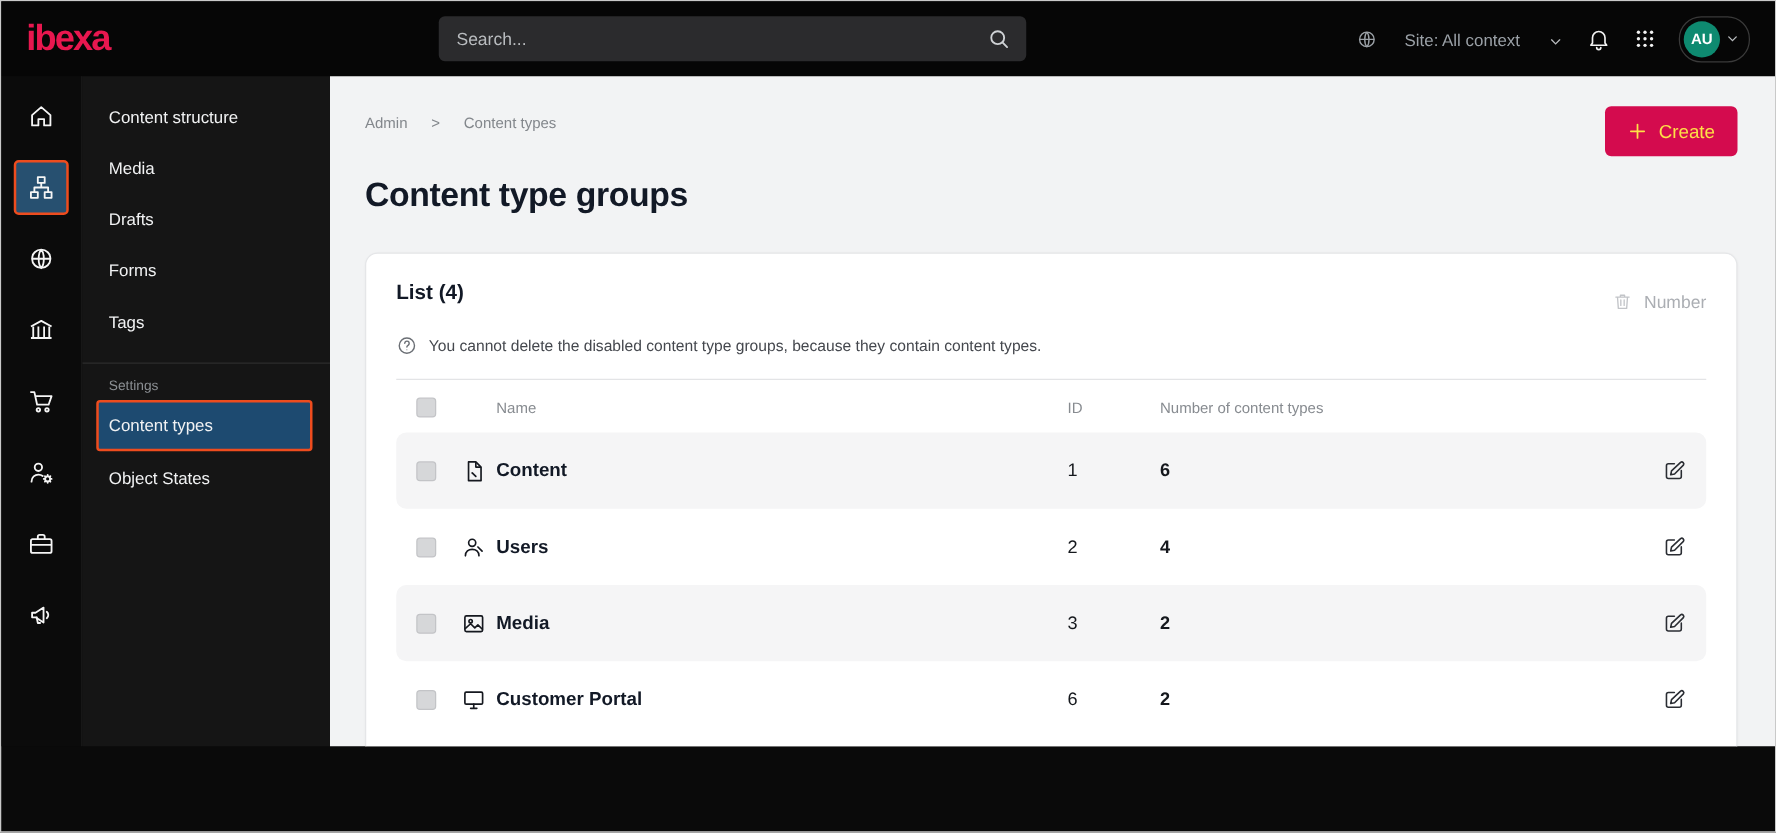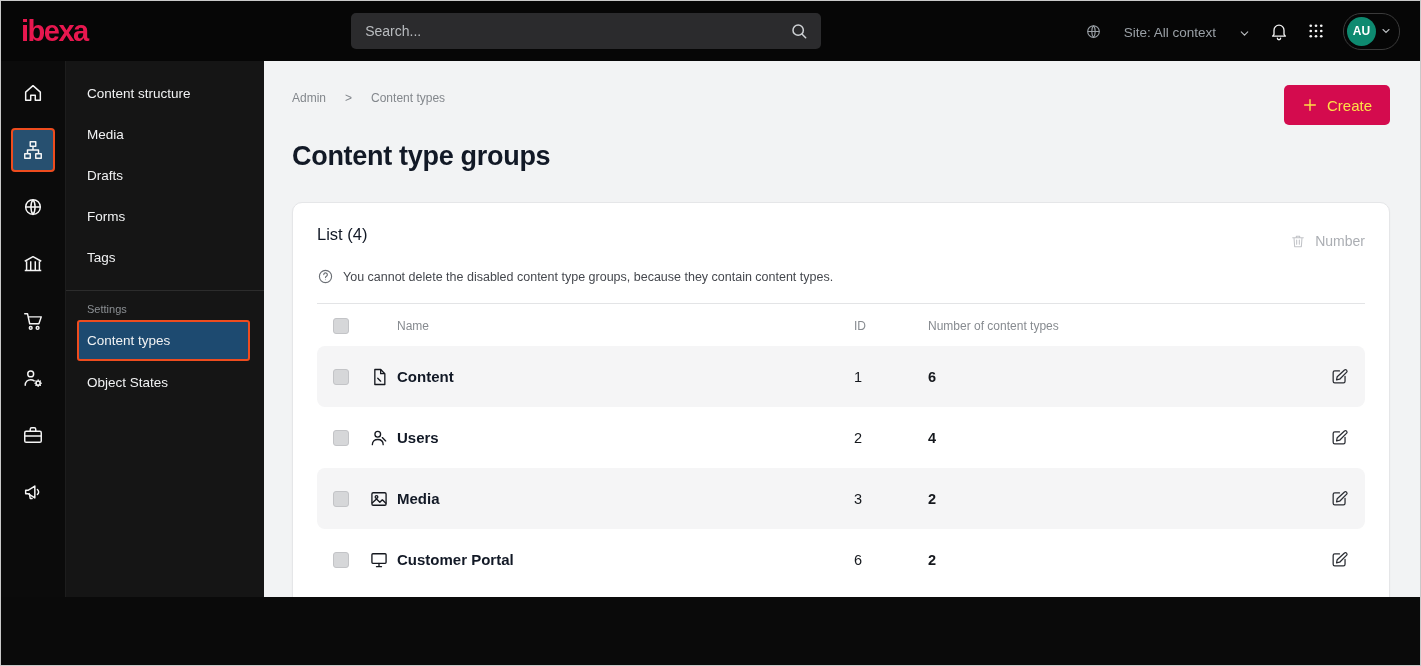--- a/index.html
+++ b/index.html
@@ -48,21 +48,21 @@
   .breadcrumb{font-size:12px;color:#83878c;margin-top:6px;display:flex;gap:19px;align-items:center}
   .breadcrumb .link{cursor:pointer}
   .btn-create{height:40px;background:#d40b4e;color:#fde047;border:none;border-radius:5px;
     font-size:15px;font-weight:400;padding:0 18px;display:flex;align-items:center;gap:9px;
     cursor:pointer;font-family:"Liberation Sans",sans-serif}
   .page-title{margin-top:16px;font-size:27px;font-weight:700;color:#121926;letter-spacing:-.3px}
   
   .card{margin-top:30px;background:#fff;border:1px solid #e5e6e8;border-radius:10px;
     padding:22px 24px 30px;height:431px;box-shadow:0 1px 2px rgba(20,25,35,.04)}
   .card-head{display:flex;justify-content:space-between;align-items:flex-start}
-  .list-title{font-size:16.5px;font-weight:400;color:#121926}
+  .list-title{font-size:16.5px;font-weight:700;color:#121926}
   .hint{display:flex;align-items:center;gap:9px;margin-top:24px;color:#45484e;font-size:12.5px}
   .hint .q{color:#6b6f75;display:flex}
   .btn-delete{display:flex;align-items:center;gap:9px;background:none;border:none;
     color:#abaeb3;font-size:14px;cursor:pointer;margin-top:8px;font-family:"Liberation Sans",sans-serif}
   .btn-delete .tr{color:#c2c4c8;display:flex}
   .tsep{border-top:1px solid #e3e4e6;margin-top:18px}
   
   .tgrid{display:grid;grid-template-columns:36px 28px 457px 74px 1fr 44px;
     align-items:center;padding:0 16px}
   .thead{padding-top:14px;padding-bottom:12px;font-size:12px;color:#878b90}

